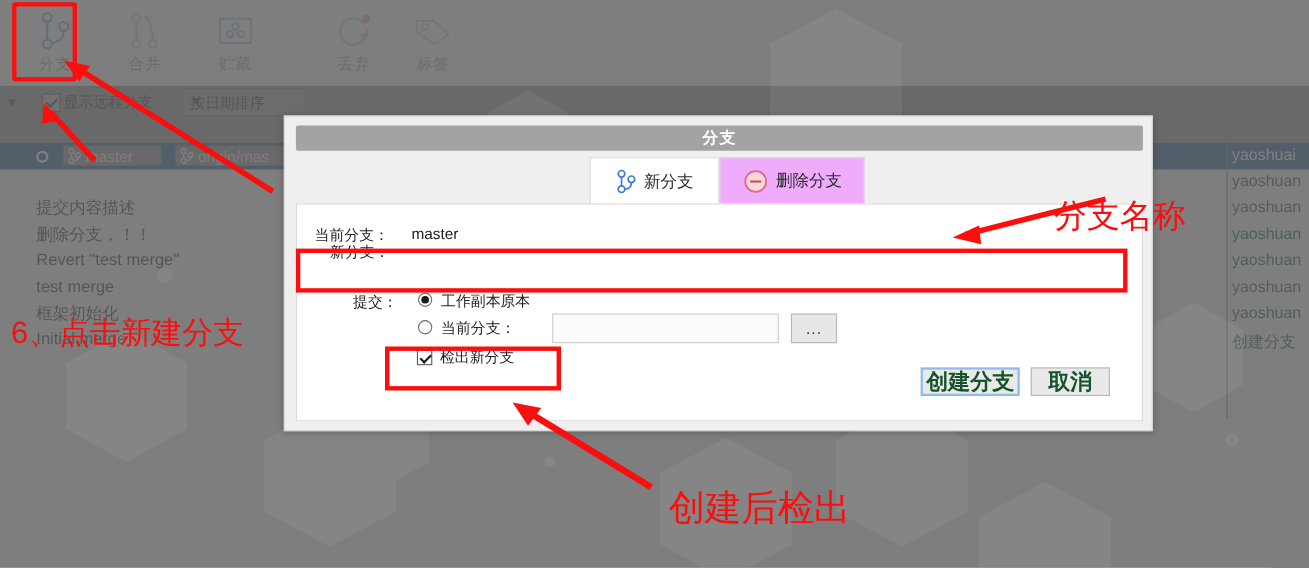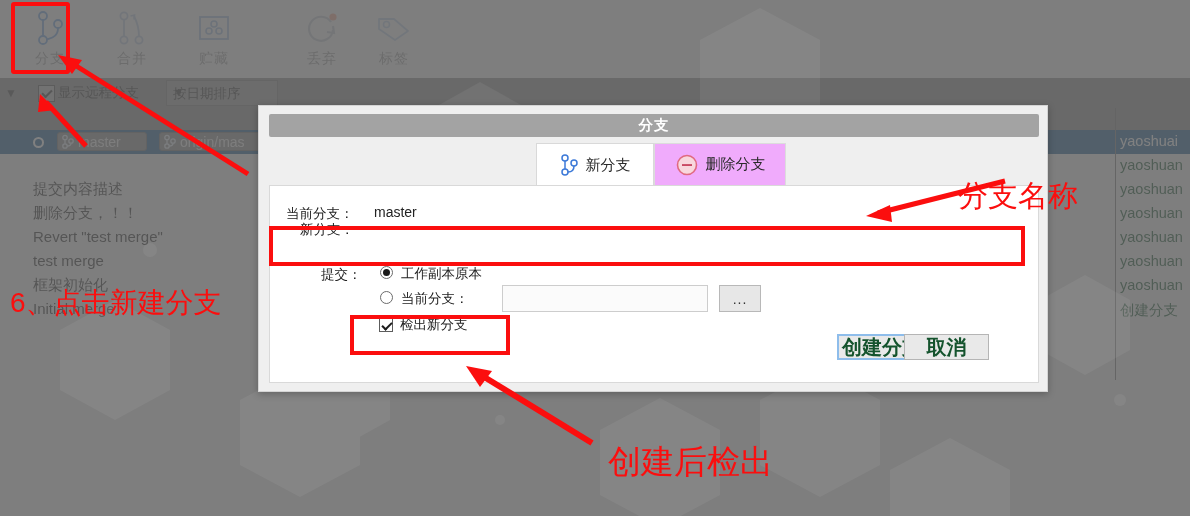--- a/index.html
+++ b/index.html
@@ -278,21 +278,21 @@
 
     <div class="radio" style="left:110px;top:105px"></div>
     <div class="rlab" style="left:131px;top:104px">当前分支：</div>
     <div class="tinput2" style="left:232px;top:99px;width:206px;height:27px"></div>
     <div class="ellbtn" style="left:449px;top:99px">...</div>
 
     <div class="cbx" style="left:109px;top:132px"></div>
     <div class="rlab" style="left:130px;top:130px">检出新分支</div>
 
     <div class="dbtn primary" style="left:567px;top:148px;width:90px">创建分支</div>
-    <div class="dbtn normal" style="left:634px;top:148px;width:85px">取消</div>
+    <div class="dbtn normal" style="left:667px;top:148px;width:72px">取消</div>
   </div>
 </div>
 
 <div class="tb-sel-box"></div>
 
 <div class="rbox" style="left:269px;top:226px;width:756px;height:40px"></div>
 <div class="rbox" style="left:350px;top:315px;width:160px;height:40px"></div>
 
 <svg class="rarrow" style="left:0;top:0;width:1190px;height:516px" viewBox="0 0 1190 516">
 

